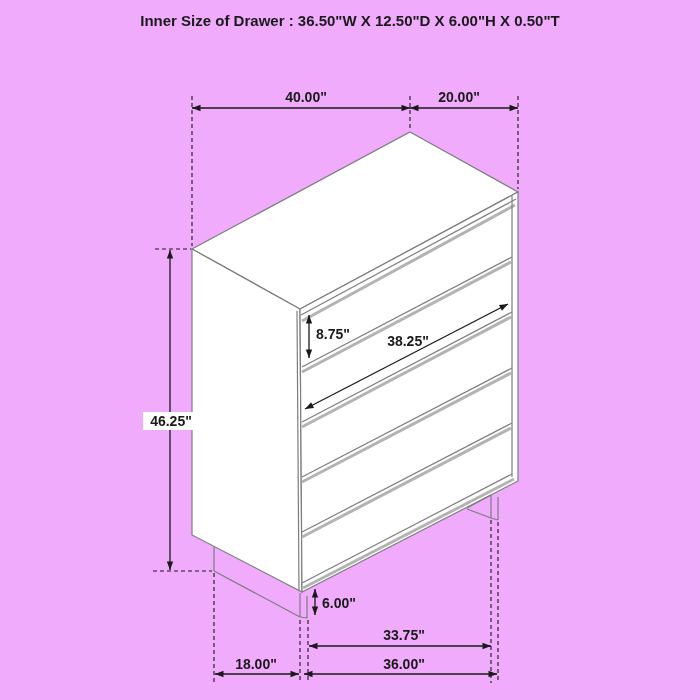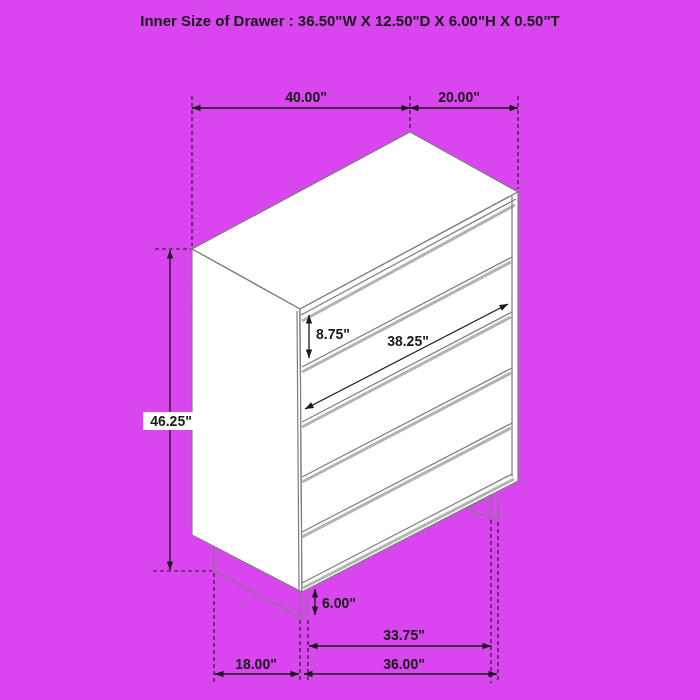--- a/index.html
+++ b/index.html
@@ -1,16 +1,16 @@
 <!DOCTYPE html>
 <html><head>
 <meta charset="utf-8">
 <style>
   html,body{margin:0;padding:0;background:#ffffff;}
-  .stage{position:relative;width:700px;height:700px;background:#d946ef;overflow:hidden;
+  .stage{position:relative;width:700px;height:700px;background:#f0abfc;overflow:hidden;
          font-family:"Liberation Sans",sans-serif;}
   svg text{font-family:"Liberation Sans",sans-serif;font-weight:bold;}
 </style>
 </head>
 <body>
 
 <div class="stage">
   <svg width="700" height="700" viewBox="0 0 700 700" xmlns="http://www.w3.org/2000/svg">
     <text x="350" y="26" text-anchor="middle" font-size="15" fill="#1a1a1a">Inner Size of Drawer  : 36.50"W X 12.50"D X 6.00"H X 0.50"T</text>
     <g id="layer">

